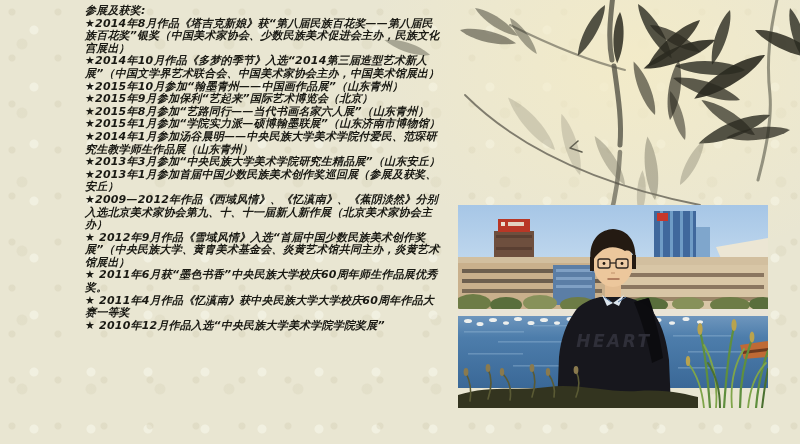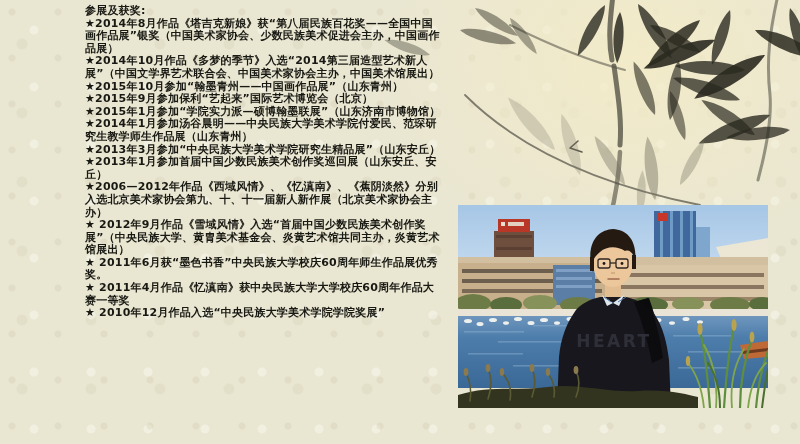--- a/index.html
+++ b/index.html
@@ -5,20 +5,21 @@
   html,body{margin:0;padding:0;}
   .page{
     position:relative;width:800px;height:444px;overflow:hidden;
     background-color:#e9e6d2;
     background-image:
       radial-gradient(circle at 12px 12px, rgba(203,196,165,.28) 0 3px, transparent 4px),
       radial-gradient(circle at 34px 30px, rgba(255,255,248,.38) 0 4px, transparent 5px),
       radial-gradient(circle at 22px 44px, rgba(203,196,165,.20) 0 5px, transparent 6px);
     background-size:46px 46px,57px 57px,69px 69px;
     font-family:"DejaVu Sans",sans-serif;
+    font-style:italic;
   }
   .paper-glow{
     position:absolute;right:0;top:0;width:430px;height:270px;pointer-events:none;
     background:radial-gradient(ellipse at 62% 22%, rgba(243,235,200,.95) 0%, rgba(243,235,200,0) 72%);
   }
   .bamboo{position:absolute;left:370px;top:0;}
   .text-col{
     position:absolute;left:85px;top:5px;width:358px;
     color:#191913;font-size:11px;line-height:12.6px;font-weight:700;
     word-break:break-all;letter-spacing:.2px;
@@ -87,29 +88,30 @@
       <use href="#leaf" transform="translate(255 185) rotate(240) scale(0.9)" opacity=".4"></use>
       <use href="#leaf" transform="translate(285 200) rotate(265) scale(1)" opacity=".45"></use>
       <use href="#leaf" transform="translate(310 185) rotate(300) scale(0.8)" opacity=".35"></use>
       <use href="#leaf" transform="translate(270 215) rotate(275) scale(0.7)" opacity=".3"></use>
     </g>
   </svg>
 
   <div class="text-col" id="sections-root">
       <div class="section">
         <div class="section-title">参展及获奖:</div>
-        <div class="list-item">★2014年8月作品《塔吉克新娘》获“第八届民族百花奖——全国中国画作品展”银奖（中国美术家协会、少数民族美术促进会主办，中国画作品展）</div>
+        <div class="list-item">★2014年8月作品《塔吉克新娘》获“第八届民族百花奖——第八届民族百花奖”银奖（中国美术家协会、少数民族美术促进会主办，民族文化宫展出）</div>
         <div class="list-item">★2014年10月作品《多梦的季节》入选“2014第三届造型艺术新人展”（中国文学界艺术联合会、中国美术家协会主办，中国美术馆展出）</div>
         <div class="list-item">★2015年10月参加“翰墨青州——中国画作品展”（山东青州）</div>
         <div class="list-item">★2015年9月参加保利“艺起来”国际艺术博览会（北京）</div>
+        <div class="list-item">★2015年8月参加“艺路同行——当代书画名家六人展”（山东青州）</div>
         <div class="list-item">★2015年1月参加“学院实力派—硕博翰墨联展”（山东济南市博物馆）</div>
         <div class="list-item">★2014年1月参加汤谷晨明——中央民族大学美术学院付爱民、范琛研究生教学师生作品展（山东青州）</div>
         <div class="list-item">★2013年3月参加“中央民族大学美术学院研究生精品展”（山东安丘）</div>
-        <div class="list-item">★2013年1月参加首届中国少数民族美术创作奖巡回展（山东安丘、安丘）</div>
-        <div class="list-item">★2006—2012年作品《西域风情》、《忆滇南》、《蕉阴淡然》分别入选北京美术家协会第九、十、十一届新人新作展（北京美术家协会主办）</div>
+        <div class="list-item">★2013年1月参加首届中国少数民族美术创作奖巡回展（参展及获奖、安丘）</div>
+        <div class="list-item">★2009—2012年作品《西域风情》、《忆滇南》、《蕉阴淡然》分别入选北京美术家协会第九、十、十一届新人新作展（北京美术家协会主办）</div>
         <div class="list-item">★ 2012年9月作品《雪域风情》入选“首届中国少数民族美术创作奖展”（中央民族大学、黄胄美术基金会、炎黄艺术馆共同主办，炎黄艺术馆展出）</div>
         <div class="list-item">★ 2011年6月获“墨色书香”中央民族大学校庆60周年师生作品展优秀奖。</div>
         <div class="list-item">★ 2011年4月作品《忆滇南》获中央民族大学大学校庆60周年作品大赛一等奖</div>
         <div class="list-item">★ 2010年12月作品入选“中央民族大学美术学院学院奖展”</div>
       </div>
     </div>
 
   <div class="photo">
     <svg width="310" height="203" viewBox="0 0 310 203">
       <defs>

